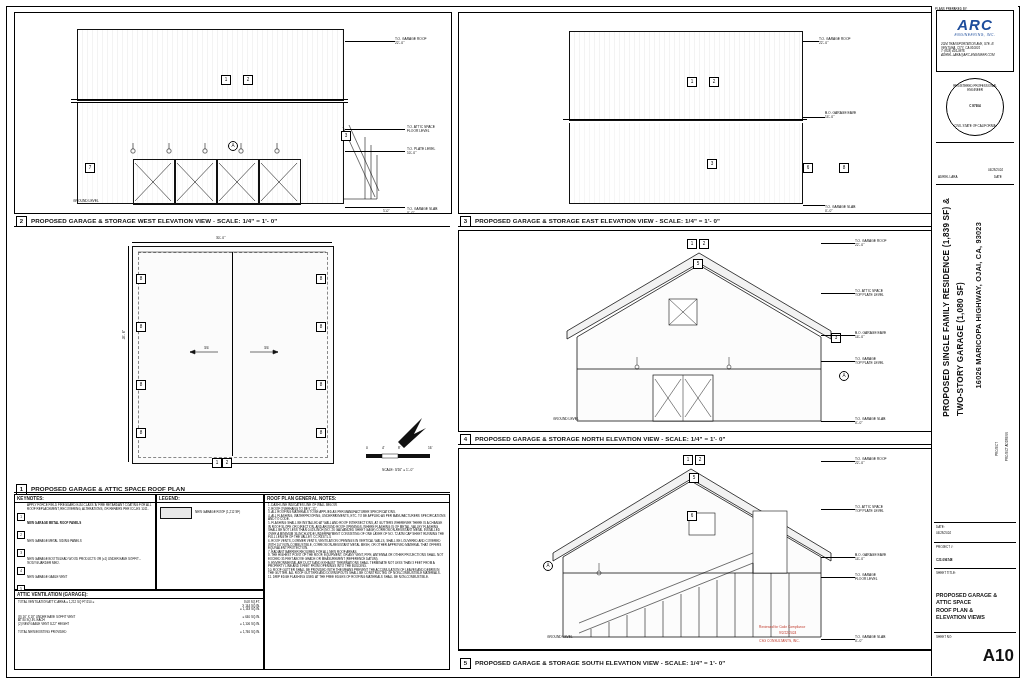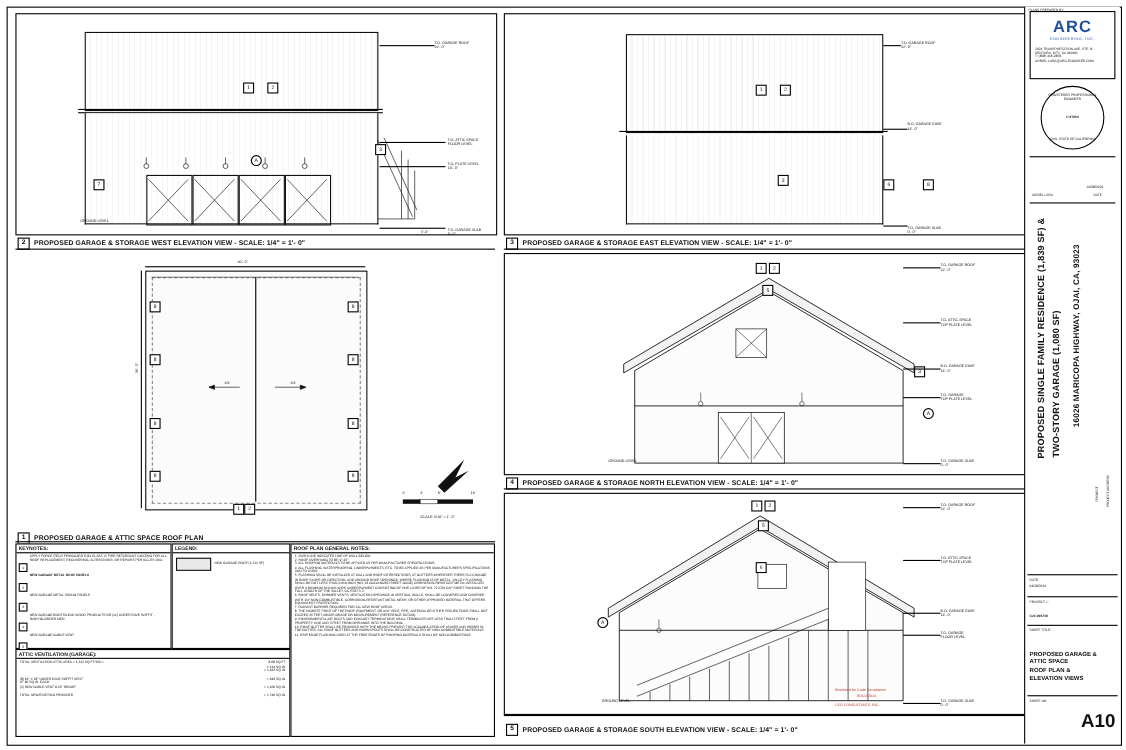--- a/index.html
+++ b/index.html
@@ -10,21 +10,21 @@
   .viewlabel{position:absolute;font-size:6.2px;font-weight:bold;letter-spacing:.1px;white-space:nowrap;}
   .vl-num{display:inline-block;border:1px solid #000;width:9px;height:9px;line-height:9px;text-align:center;font-size:6px;font-weight:bold;margin-right:4px;vertical-align:middle;background:#fff;}
   .hairline{position:absolute;background:#000;}
   .tiny2{font-size:3.0px;line-height:1.2;color:#111;}
   .bubble{position:absolute;border:1px solid #000;border-radius:50%;width:8px;height:8px;font-size:4.6px;line-height:8px;text-align:center;background:#fff;}
   .sq{position:absolute;border:1px solid #000;width:8px;height:8px;font-size:4.6px;line-height:8px;text-align:center;background:#fff;}
   .lbl{position:absolute;font-size:3.3px;white-space:nowrap;}
   
   .tb{position:absolute;right:6px;top:6px;width:86px;height:670px;border-left:1px solid #000;background:#fff;}
   .vert{writing-mode:vertical-rl;transform:rotate(180deg);}
-  .logo-box{position:absolute;left:4px;top:4px;width:78px;height:62px;border:1px solid #000;box-sizing:border-box;}
+  .logo-box{position:absolute;left:4px;top:4px;width:78px;height:62px;border:1px solid #000;box-sizing:border-box;font-style:italic;}
   .stamp{position:absolute;left:14px;top:72px;width:58px;height:58px;border:1px solid #000;border-radius:50%;box-sizing:border-box;}
   .keynotes{position:absolute;border:1px solid #000;background:#fff;box-sizing:border-box;}
   .kn-h{font-size:4.6px;font-weight:bold;border-bottom:1px solid #000;padding:1px 2px;}
   .kn-row{display:flex;align-items:flex-start;gap:2px;padding:0 2px;}
   .kn-n{flex:0 0 auto;}
   .hexn{display:inline-block;width:6px;height:6px;border:1px solid #000;font-size:3px;line-height:6px;text-align:center;background:#fff;}
   .watermark{position:absolute;left:0px;top:632px;font-size:30px;color:#d8d8d8;letter-spacing:3px;font-weight:bold;}
   .red{color:#c0392b;}
 </style>
 </head>

